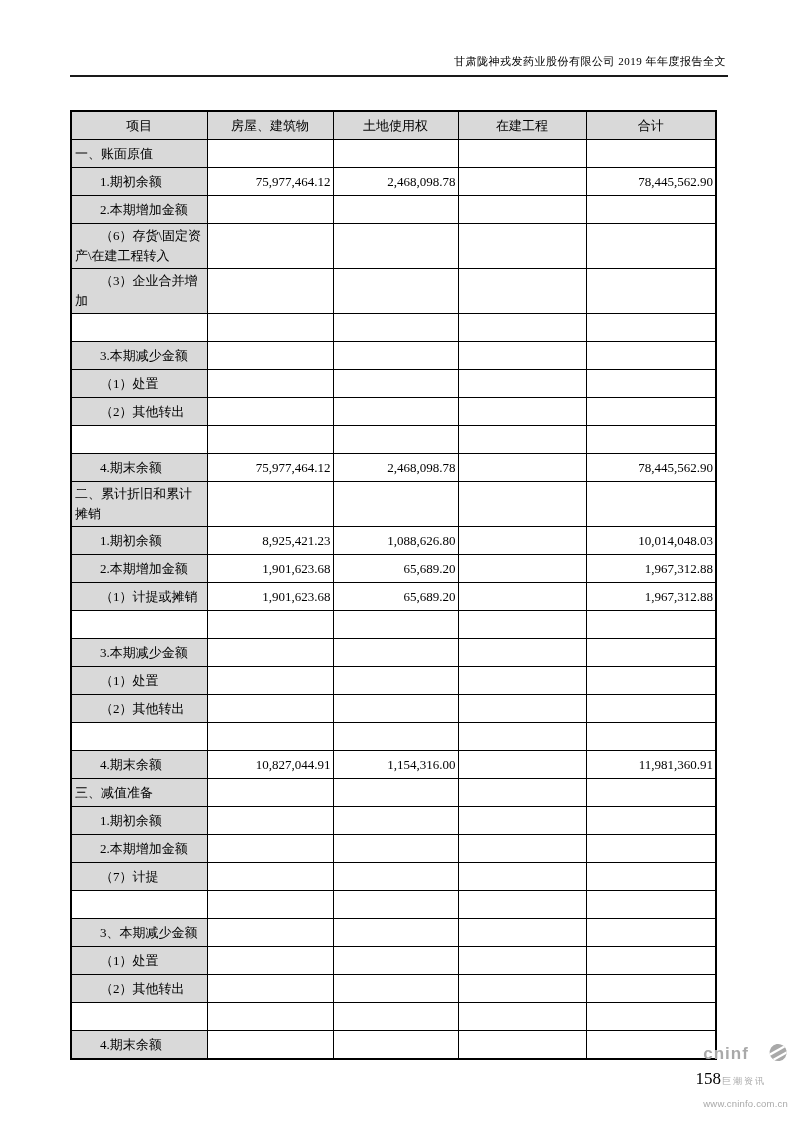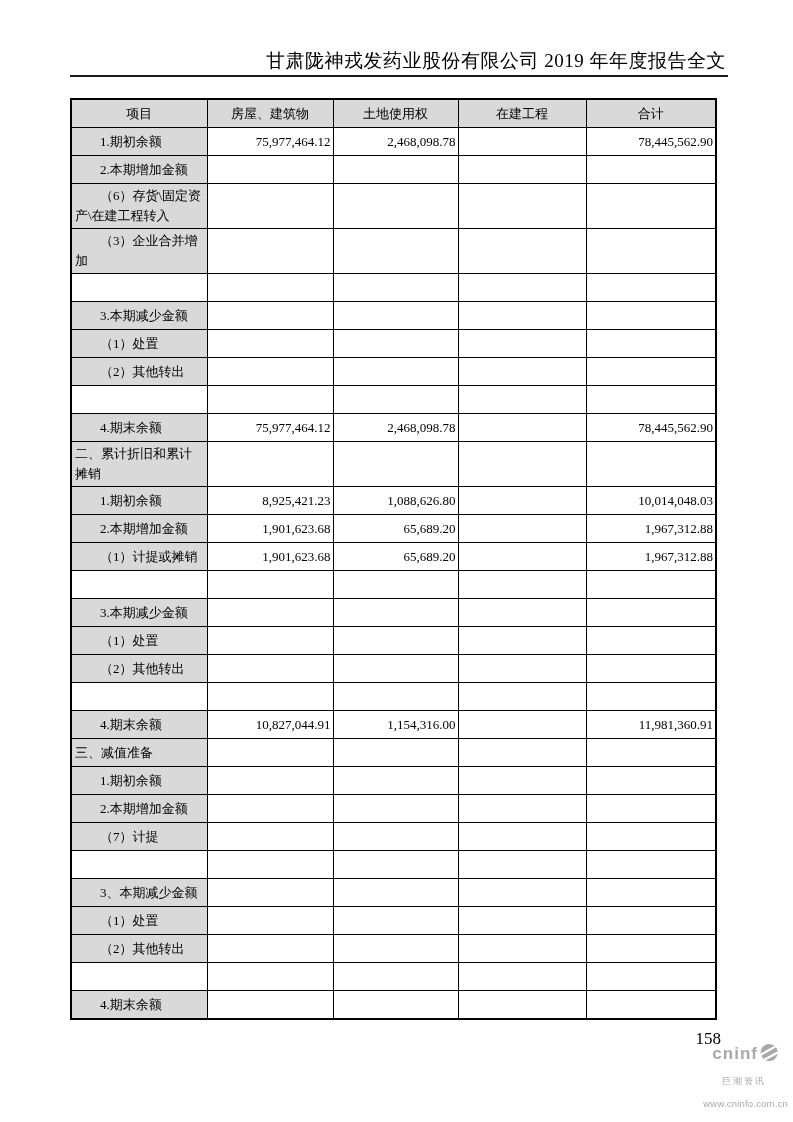--- a/index.html
+++ b/index.html
@@ -14,34 +14,34 @@
     color: #000;
   }
   .content {
     position: absolute;
     left: 70px;
     top: 52px;
     width: 658px;
   }
   .doc-title {
     text-align: right;
-    font-size: 19px;
+    font-size: 11px;
     line-height: 18px;
     letter-spacing: 0.5px;
     padding-right: 2px;
   }
   .header-rule {
     border-bottom: 2px solid #1a1a1a;
     margin-top: 5px;
   }
   table.fa-table {
     border-collapse: collapse;
     table-layout: fixed;
     width: 645px;
-    margin-top: 21px;
+    margin-top: 33px;
     border: 2px solid #000;
   }
   .fa-table th, .fa-table td {
     border: 1px solid #000;
     font-size: 13px;
     line-height: 20px;
     font-weight: normal;
     padding: 2px 3px;
     height: 23px;
     overflow: hidden;
@@ -75,21 +75,21 @@
     bottom: 13px;
     text-align: right;
     color: #a9a9a9;
     font-family: "Liberation Sans", sans-serif;
     line-height: 1.1;
     user-select: none;
   }
   .logo-top {
     display: flex;
     align-items: center;
-    justify-content: center;
+    justify-content: space-between;
     gap: 2px;
   }
   .logo-brand {
     font-size: 17px;
     font-weight: bold;
     letter-spacing: 1px;
     color: #a9a9a9;
   }
   .logo-cn {
     font-size: 9px;
@@ -121,20 +121,27 @@
     <thead>
       <tr>
           <th>项目</th>
           <th>房屋、建筑物</th>
           <th>土地使用权</th>
           <th>在建工程</th>
           <th>合计</th>
         </tr>
     </thead>
     <tbody>
+        <tr>
+          <td class="label section">一、账面原值</td>
+          <td class="value"></td>
+          <td class="value"></td>
+          <td class="value"></td>
+          <td class="value"></td>
+        </tr>
         <tr>
           <td class="label item">1.期初余额</td>
           <td class="value">75,977,464.12</td>
           <td class="value">2,468,098.78</td>
           <td class="value"></td>
           <td class="value">78,445,562.90</td>
         </tr>
         <tr>
           <td class="label item">2.本期增加金额</td>
           <td class="value"></td>

